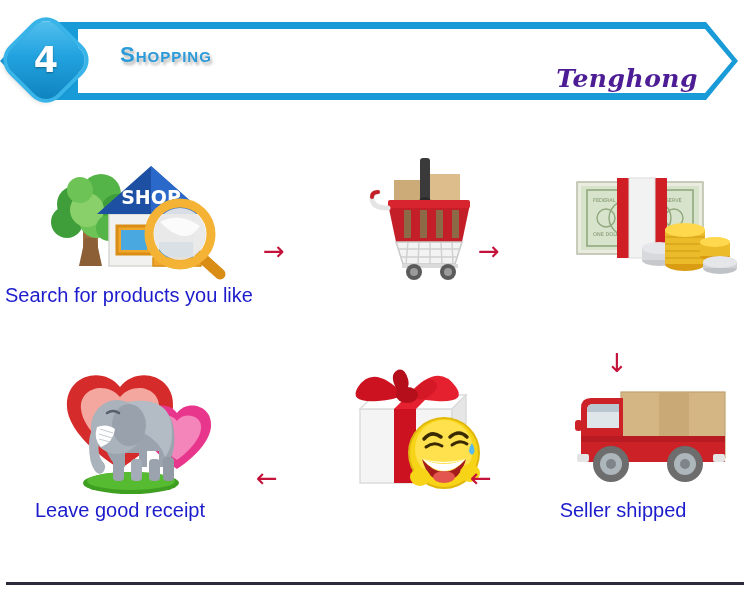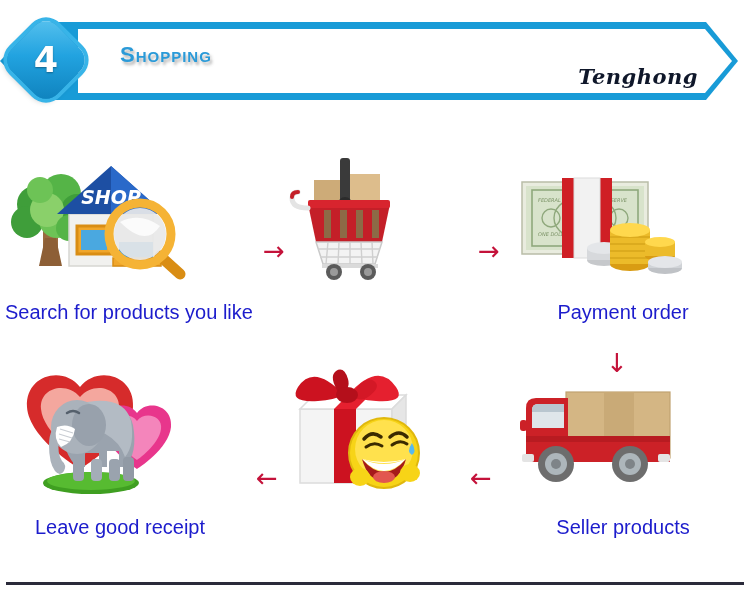--- a/index.html
+++ b/index.html
@@ -88,24 +88,24 @@
     font-variant: small-caps;
     color: #2a9ad8;
     letter-spacing: 1px;
     font-family: "Liberation Sans", sans-serif;
     text-shadow: 2px 3px 3px rgba(90,90,90,0.45);
   }
   .banner-brand {
     position: absolute;
     right: 52px;
     top: 64px;
-    font-size: 21px;
+    font-size: 25px;
     font-weight: bold;
     font-style: italic;
-    color: #0f172a;
+    color: #4c1d95;
     font-family: "DejaVu Serif", serif;
     letter-spacing: 0.5px;
   }
 
   
   .steps {
     position: absolute;
     left: 0;
     top: 150px;
     width: 750px;
@@ -116,25 +116,24 @@
   }
   .cell {
     position: absolute;
     width: 230px;
     text-align: center;
   }
   .cell .art {
     height: 130px;
     display: flex;
     align-items: flex-end;
-    justify-content: flex-start;
-    font-style: italic;
+    justify-content: flex-end;
   }
   .cell .caption {
-    margin-top: 21px;
+    margin-top: 4px;
     color: #1c1ccc;
     font-size: 20px;
     font-family: "Liberation Sans", sans-serif;
     white-space: nowrap;
   }
 
   .c1 { left: 5px; }
   .c2 { left: 272px; }
   .c3 { left: 508px; }
 
@@ -301,21 +300,20 @@
 
           <ellipse cx="152" cy="104" rx="15" ry="5" fill="#d99c13"></ellipse>
           <rect x="137" y="90" width="30" height="14" fill="#ecbb2a"></rect>
           <ellipse cx="152" cy="90" rx="15" ry="5" fill="#ffd84d"></ellipse>
 
           <ellipse cx="157" cy="116" rx="17" ry="6" fill="#bfc2c6"></ellipse>
           <rect x="140" y="110" width="34" height="6" fill="#d0d3d7"></rect>
           <ellipse cx="157" cy="110" rx="17" ry="6" fill="#e4e6e9"></ellipse>
         </svg>
       </div>
-      <div class="caption">Payment order</div>
     </div>
   </div>
 
   <span class="arrow arr-down" style="top:200px;">↓</span>
 
   <div class="row" style="height:215px;">
 
     <div class="cell c1">
       <div class="art">
         <svg width="190" height="130" viewBox="0 0 190 130">
@@ -420,18 +418,18 @@
           <rect x="12" y="50" width="7" height="11" rx="3" fill="#cc2127"></rect>
 
           <circle cx="48" cy="94" r="18" fill="#6d6d6d"></circle>
           <circle cx="48" cy="94" r="11" fill="#adb6bb"></circle>
           <circle cx="48" cy="94" r="5" fill="#7e8488"></circle>
           <circle cx="122" cy="94" r="18" fill="#6d6d6d"></circle>
           <circle cx="122" cy="94" r="11" fill="#adb6bb"></circle>
           <circle cx="122" cy="94" r="5" fill="#7e8488"></circle>
         </svg>
       </div>
-      <div class="caption">Seller products</div>
+      <div class="caption">Seller shipped</div>
     </div>
   </div>
 </div>
 
 <div class="bottom-rule"></div>
 
 </body></html>

